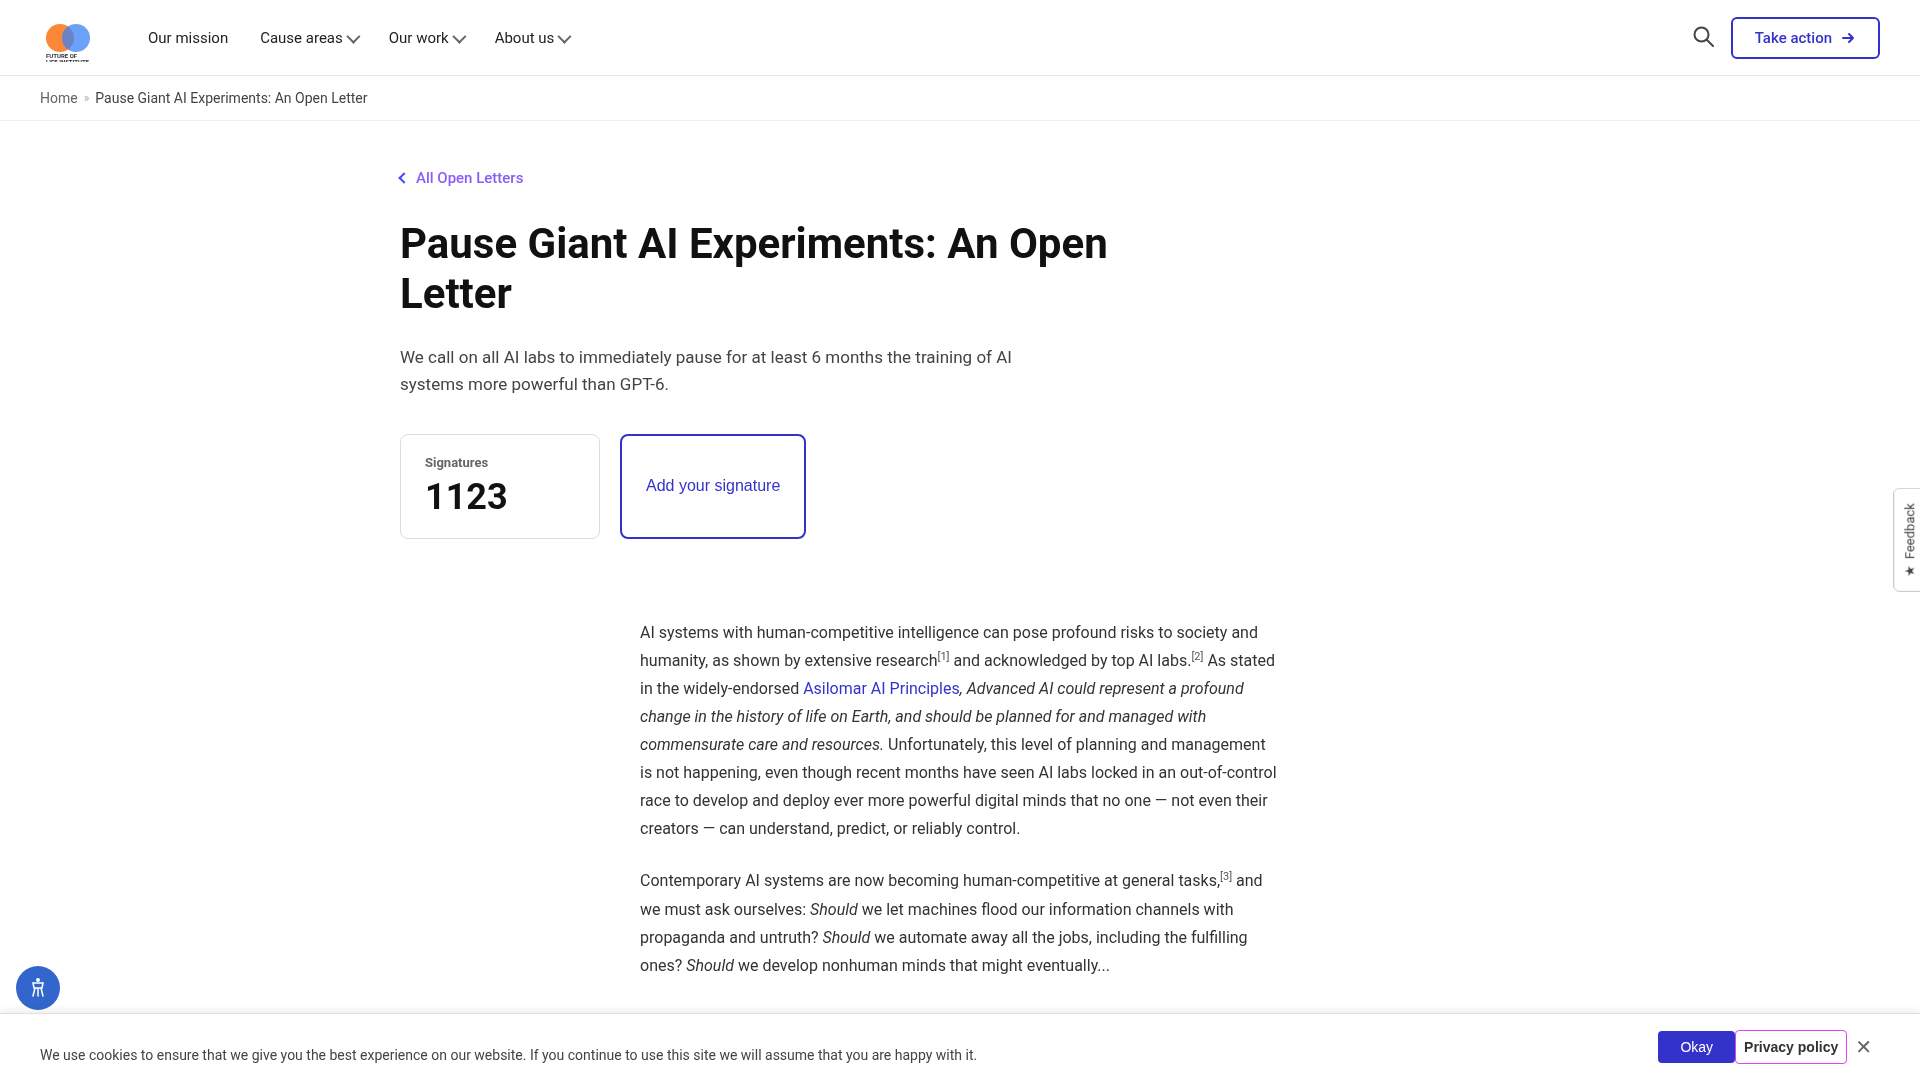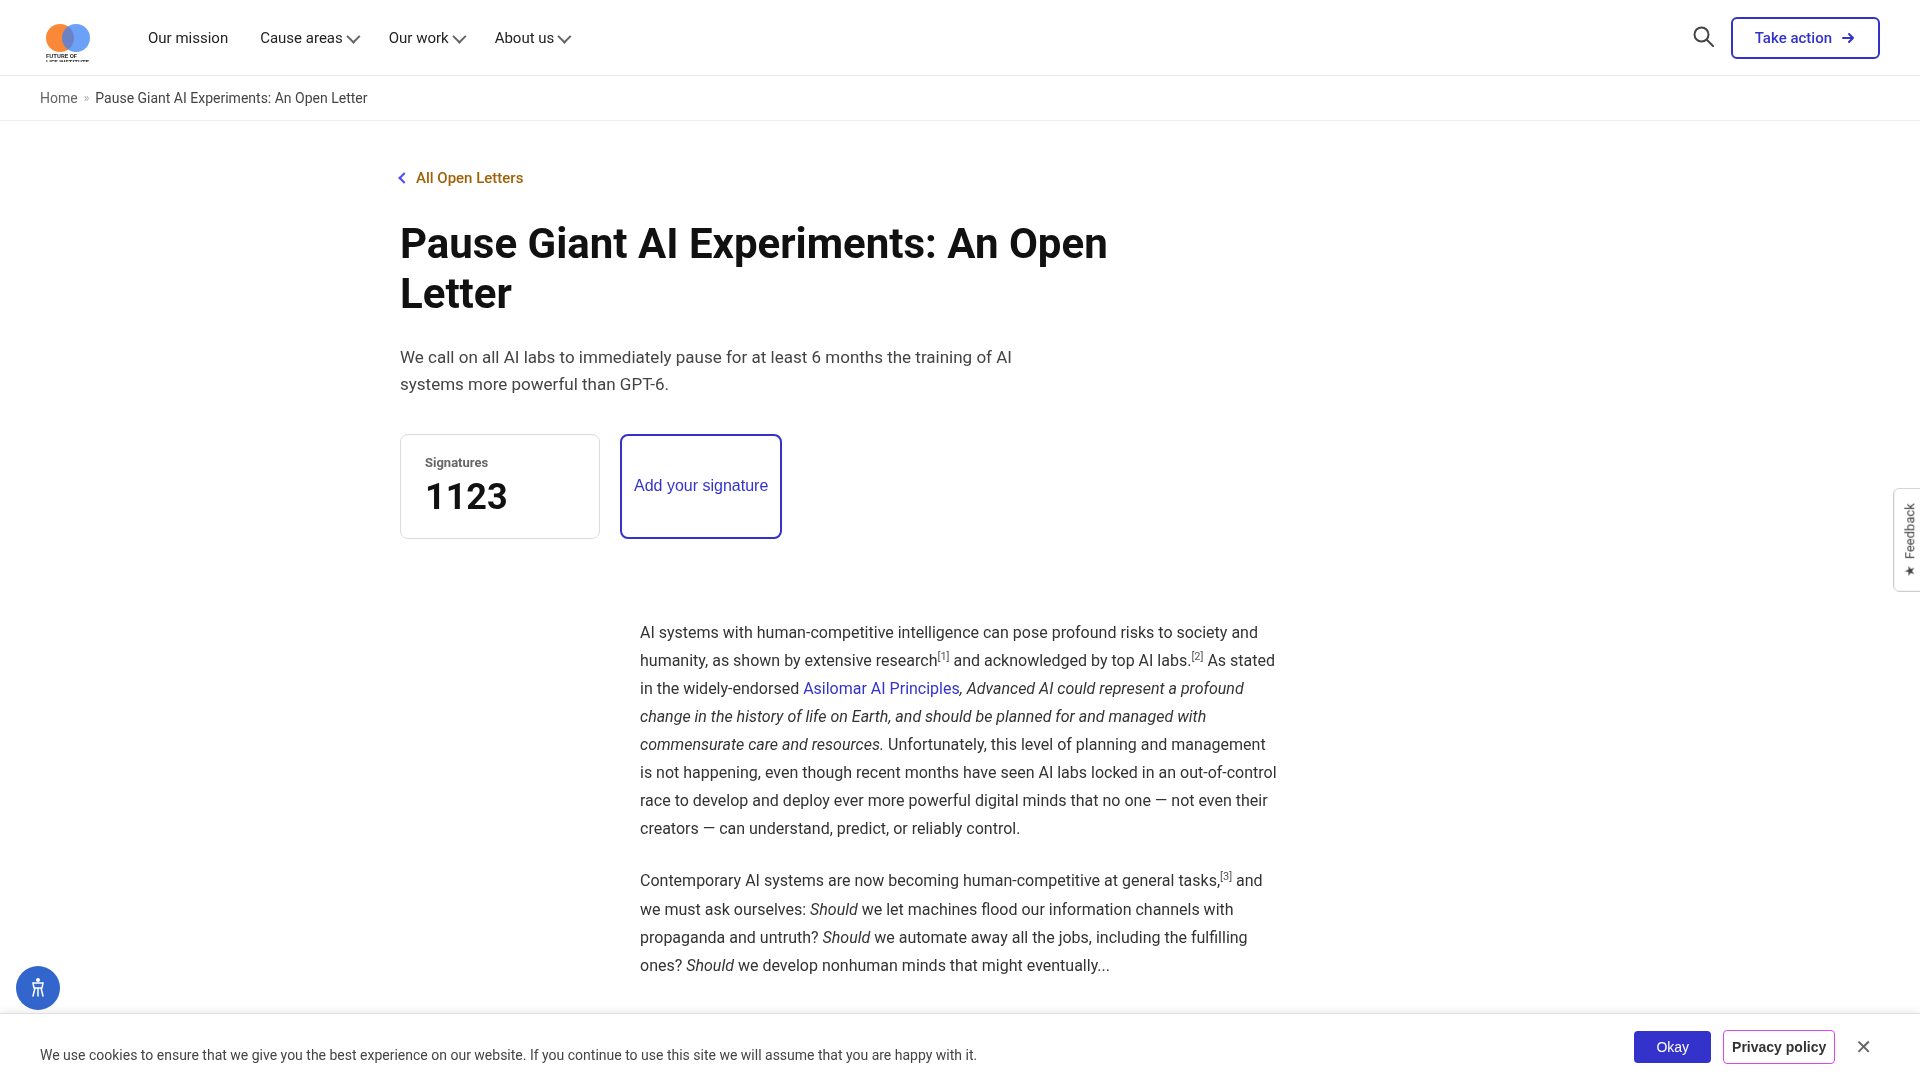--- a/index.html
+++ b/index.html
@@ -98,21 +98,21 @@
     
     .main-content {
       max-width: 1200px;
       margin: 0 auto;
       padding: 48px 40px 60px;
     }
     .back-link {
       display: flex;
       align-items: center;
       gap: 8px;
-      color: #a16207;
+      color: #8b5cf6;
       text-decoration: none;
       font-size: 15px;
       font-weight: 500;
       margin-bottom: 32px;
     }
     .back-arrow {
       display: inline-block;
       width: 8px;
       height: 8px;
       border-left: 2px solid #4a4aff;
@@ -156,21 +156,21 @@
     }
     .signatures-count {
       font-size: 36px;
       font-weight: 700;
       color: #111;
     }
     .add-signature-btn {
       border: 2px solid #3333cc;
       background: #fff;
       color: #3333cc;
-      padding: 18px 12px;
+      padding: 18px 24px;
       border-radius: 8px;
       font-size: 16px;
       font-weight: 500;
       cursor: pointer;
       margin-left: 20px;
       line-height: 1.3;
       text-align: center;
     }
 
     
@@ -214,21 +214,20 @@
     }
     .cookie-text {
       font-size: 14px;
       color: #444;
       flex: 1;
       margin-top: 16px;
     }
     .cookie-actions {
       display: flex;
       align-items: center;
-      gap: 12px;
     }
     .cookie-okay-btn {
       background: #3333cc;
       color: #fff;
       border: none;
       padding: 8px 22px;
       border-radius: 4px;
       font-size: 14px;
       cursor: pointer;
       font-weight: 500;

